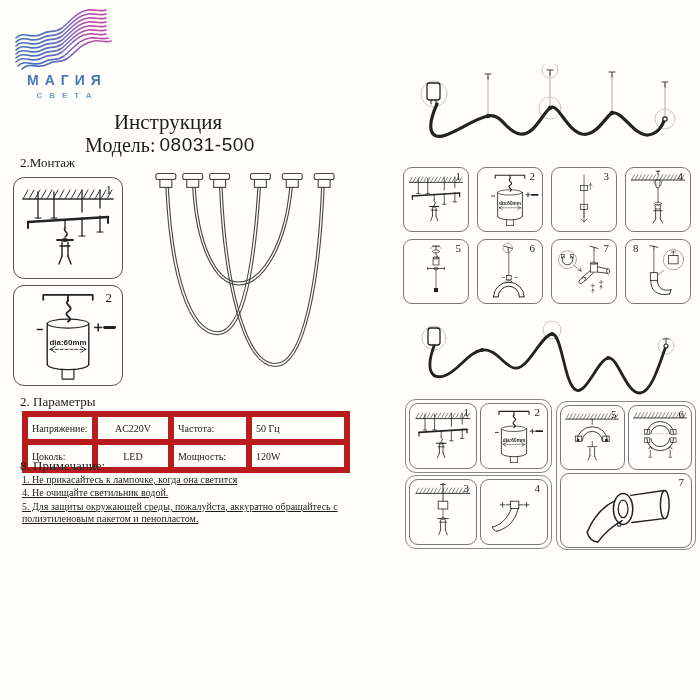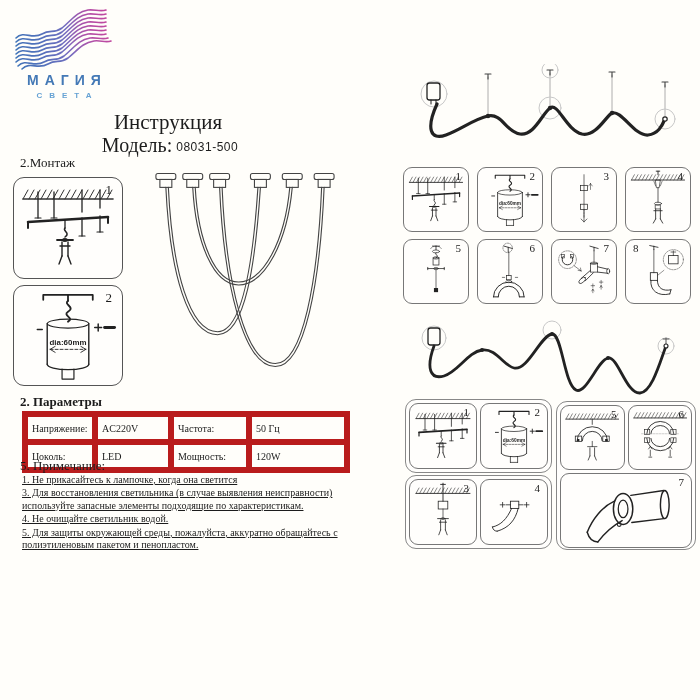--- a/index.html
+++ b/index.html
@@ -12,42 +12,42 @@
   .logo-waves { width:100px; height:62px; display:block; margin:0 auto; }
   .logo-line1 { font-family:"Liberation Sans",sans-serif; font-weight:bold; font-size:14px;
                 letter-spacing:6px; color:#4479b6; margin-top:2px; padding-left:6px; }
   .logo-line2 { font-family:"Liberation Sans",sans-serif; font-weight:bold; font-size:8px;
                 letter-spacing:7px; color:#66a2d4; margin-top:3px; padding-left:7px; }
 
   
   .title { left:88px; top:110px; width:160px; text-align:center; font-size:21px; }
   .model-row { left:70px; top:134px; width:200px; text-align:center; }
   .model-label { font-size:20px; }
-  .model-value { font-family:"Liberation Sans",sans-serif; font-size:12px; letter-spacing:.5px;
+  .model-value { font-family:"Liberation Sans",sans-serif; font-size:19px; letter-spacing:.5px;
                  position:relative; top:-1px; }
 
   .sec-label { font-size:13px; }
   .sec-montage { left:20px; top:155px; }
-  .sec-params  { left:20px; top:394px;font-weight:bold; }
+  .sec-params  { left:20px; top:394px; }
   .sec-notes   { left:20px; top:458px; }
 
   
   .mbox { border:1.4px solid #555; border-radius:11px; background:#fffefc; }
   .mbox svg { width:100%; height:100%; display:block; }
   .mbox1 { left:13px; top:177px; width:108px; height:100px; }
   .mbox2 { left:13px; top:285px; width:108px; height:99px; }
   .mnum { position:absolute; top:4px; right:10px; font-size:13px; }
 
   
   .pendant-main { left:136px; top:164px; width:214px; height:214px; }
 
   
   .params-table { left:22px; top:411px; border-collapse:collapse; }
   .params-table td { border:6px solid #b91c1c; font-size:10px; padding:2px 4px; height:18px; }
-  .params-table td.c0 { width:56px; } .params-table td.c1 { width:62px; }
+  .params-table td.c0 { width:56px; } .params-table td.c1 { width:62px;text-align:center; }
   .params-table td.c2 { width:64px; } .params-table td.c3 { width:84px; }
 
   
   .notes { left:22px; top:474px; width:336px; font-size:10px; line-height:1.24; }
   .note-item { margin:0 0 1px 0;text-decoration:underline; }
 
   
   .wave1 { left:400px; top:64px;  width:296px; height:101px; }
   .wave2 { left:404px; top:314px; width:291px; height:89px; }
 
@@ -363,24 +363,23 @@
     </tr>
     <tr>
       <td class="c0">Цоколь:</td>
       <td class="c1">LED</td>
       <td class="c2">Мощность:</td>
       <td class="c3">120W</td>
     </tr>
   </tbody>
     </table>
 
-  <div class="abs sec-label sec-notes">5. Примечание:</div>
+  <div class="abs sec-label sec-notes">8. Примечание:</div>
   <div class="abs notes">
     <p class="note-item">1. Не прикасайтесь к лампочке, когда она светится</p>
-    <p class="note-item">3. Для восстановления светильника (в случае  выявления неисправности) используйте запасные элементы подходящие по характеристикам.</p>
     <p class="note-item">4. Не очищайте  светильник водой.</p>
     <p class="note-item">5. Для защиты окружающей среды, пожалуйста, аккуратно обращайтесь с полиэтиленовым пакетом и пенопластом.</p>
   </div>
 
   <svg class="abs wave1" viewBox="0 0 296 101">
     <use href="#fig-wave1"></use>
   </svg>
 
   <div class="abs grid-top">
     <div class="cell">

